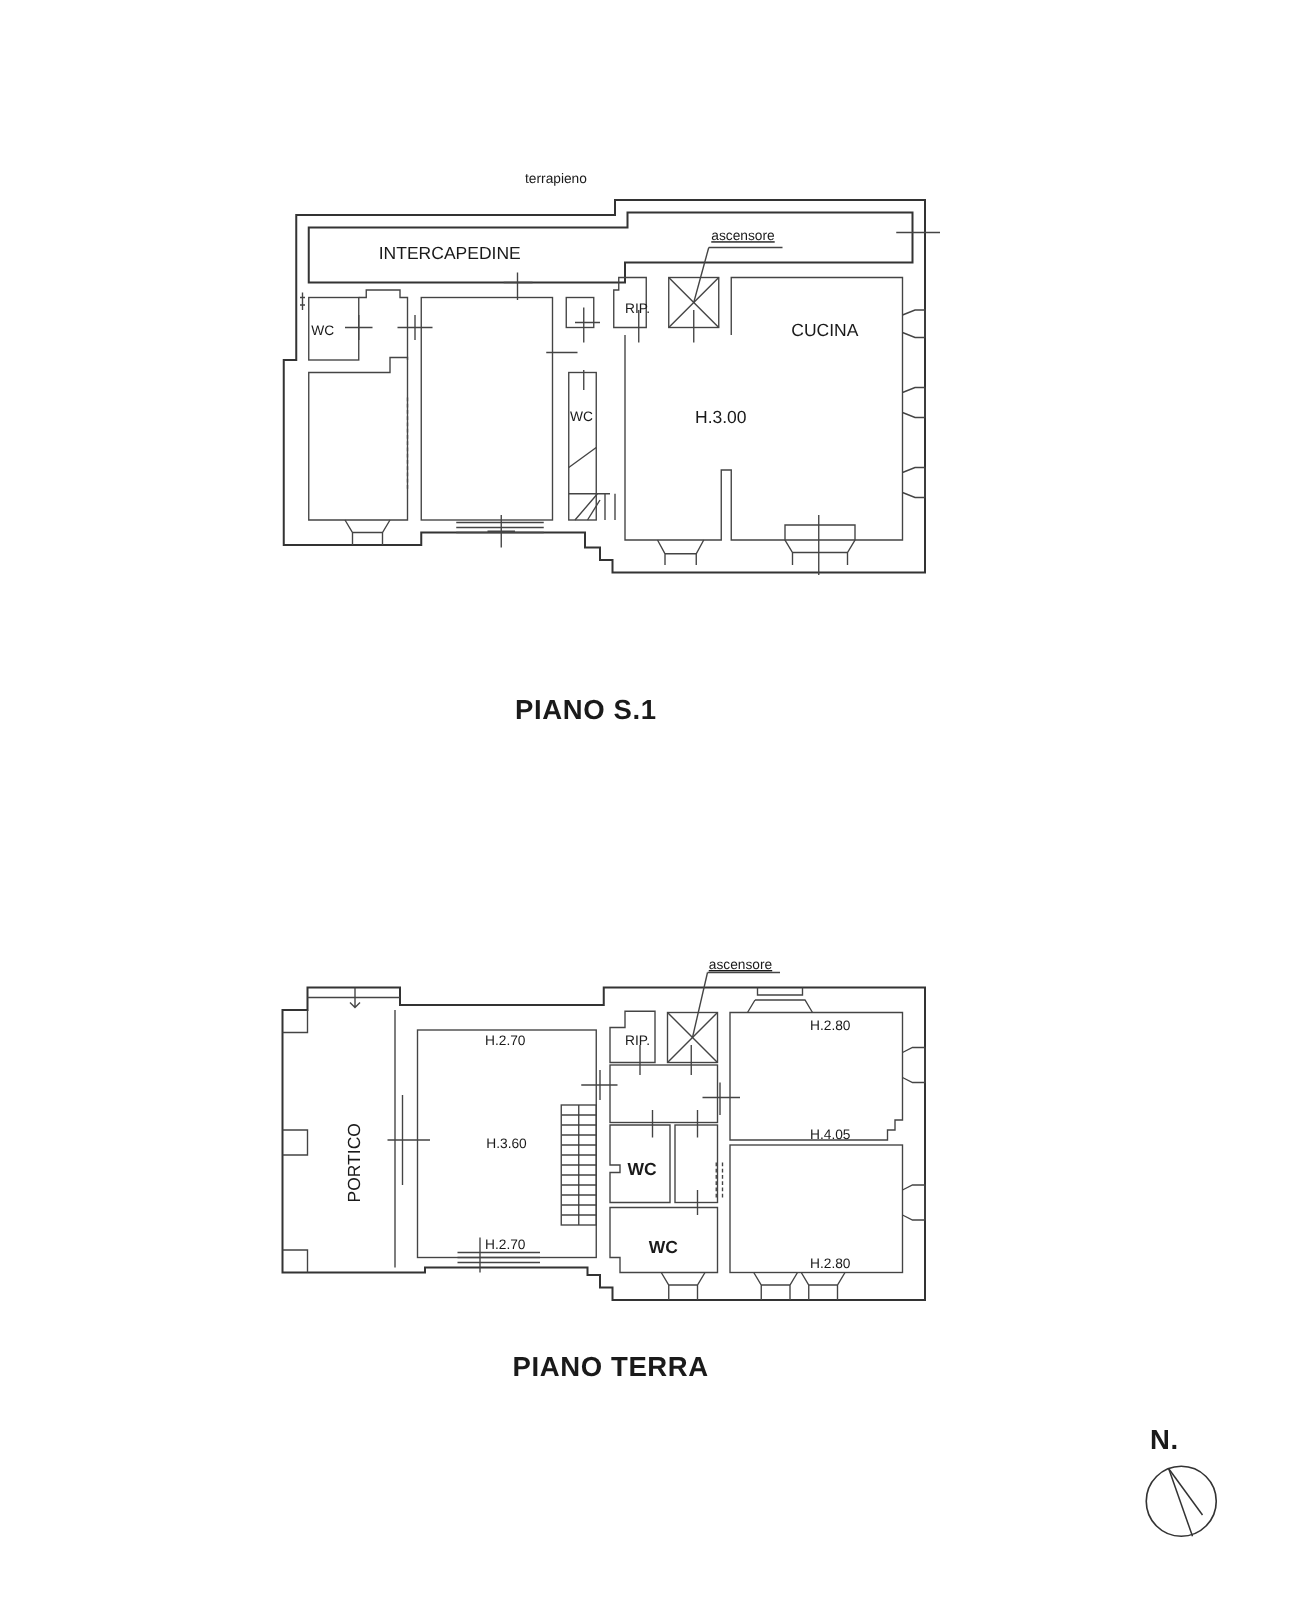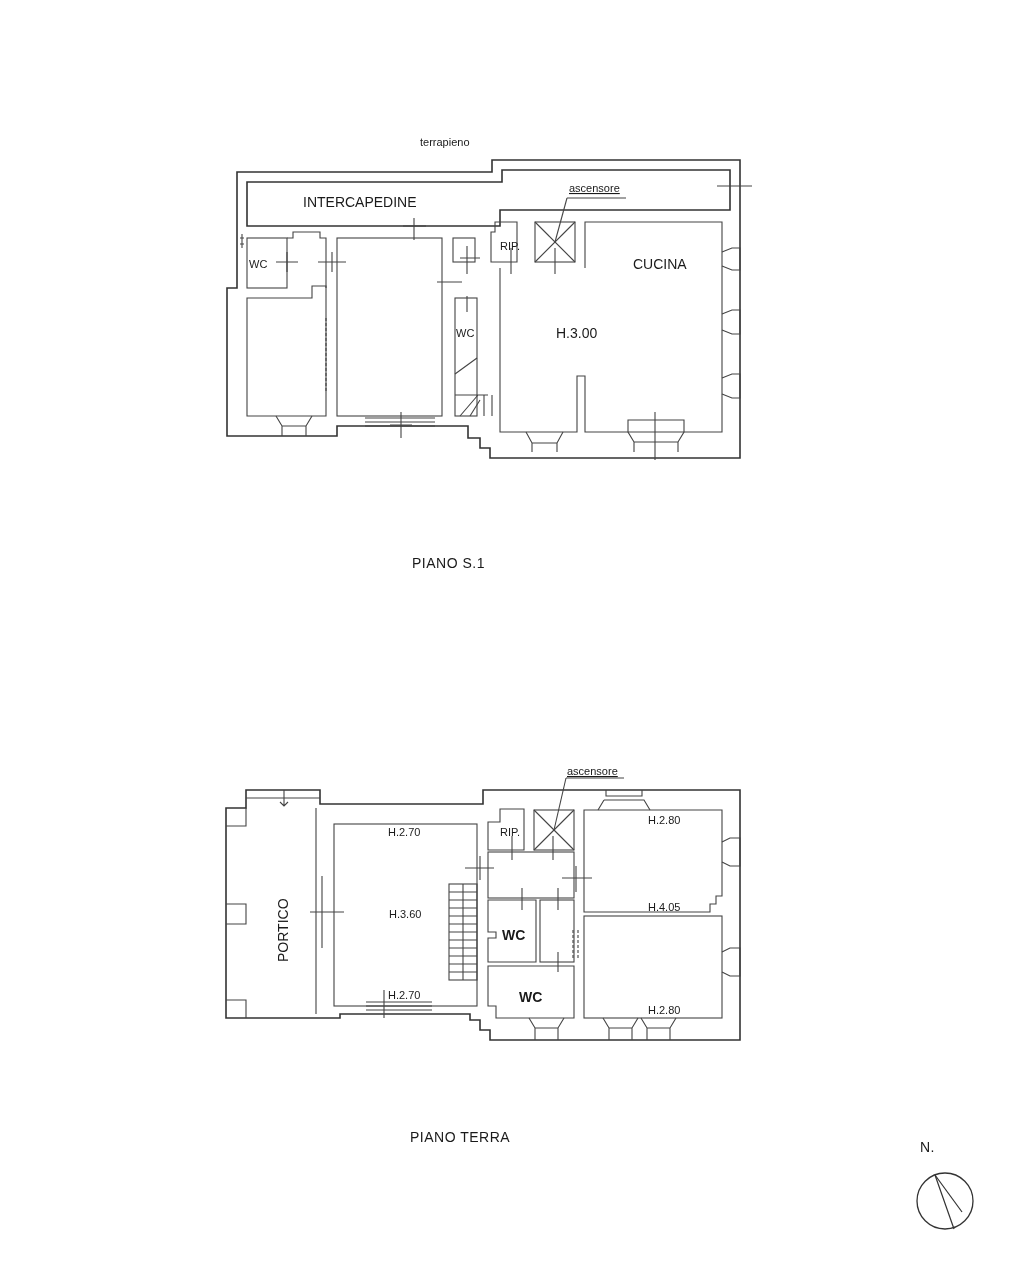--- a/index.html
+++ b/index.html
@@ -3,21 +3,21 @@
 <meta charset="utf-8">
 <style>
   html, body { margin: 0; padding: 0; background: #ffffff; }
   body { width: 1034px; height: 1280px; position: relative; overflow: hidden;
          font-family: "Liberation Sans", sans-serif; color: #1a1a1a; }
   svg.plan { position: absolute; left: 0; top: 0; }
   .wall { fill: none; stroke: #333; stroke-width: 1.6; }
   .thin { fill: none; stroke: #444; stroke-width: 1.1; }
   .dash { fill: none; stroke: #444; stroke-width: 1.1; stroke-dasharray: 3 2; }
   .lbl { font-family: "Liberation Sans", sans-serif; fill: #1a1a1a; }
-  .title { position: absolute; font-size: 14px; letter-spacing: 0.5px; color: #1a1a1a; }
+  .title { position: absolute; font-size: 22px; letter-spacing: 0.5px; color: #1a1a1a; font-weight: bold; }
 </style>
 </head>
 <body>
 
 <svg class="plan" width="1034" height="1280" viewBox="0 0 1034 1280" xmlns="http://www.w3.org/2000/svg">
 
   <g>
 
     <path class="wall" d="M237,172 L492,172 L492,160 L740,160 L740,458 L490,458 L490,448 L480,448 L480,438 L468,438 L468,426 L337,426 L337,436 L227,436 L227,288 L237,288 Z"></path>
 
@@ -120,14 +120,14 @@
   <text class="lbl" x="519" y="1002" font-size="14" font-weight="bold">WC</text>
 
   <g>
     <circle cx="945" cy="1201" r="28" fill="none" stroke="#333" stroke-width="1.3"></circle>
     <line x1="935" y1="1175" x2="954" y2="1229" stroke="#333" stroke-width="1.2"></line>
     <line x1="935" y1="1175" x2="962" y2="1212" stroke="#333" stroke-width="1.2"></line>
   </g>
 </svg>
 
 <div class="title" style="left:412px; top:555px;">PIANO S.1</div>
-<div class="title" style="left:410px; top:1129px;">PIANO TERRA</div>
+<div class="title" style="left:410px; top:1081px;">PIANO TERRA</div>
 <div class="title" style="left:920px; top:1139px;">N.</div>
 
 </body></html>

